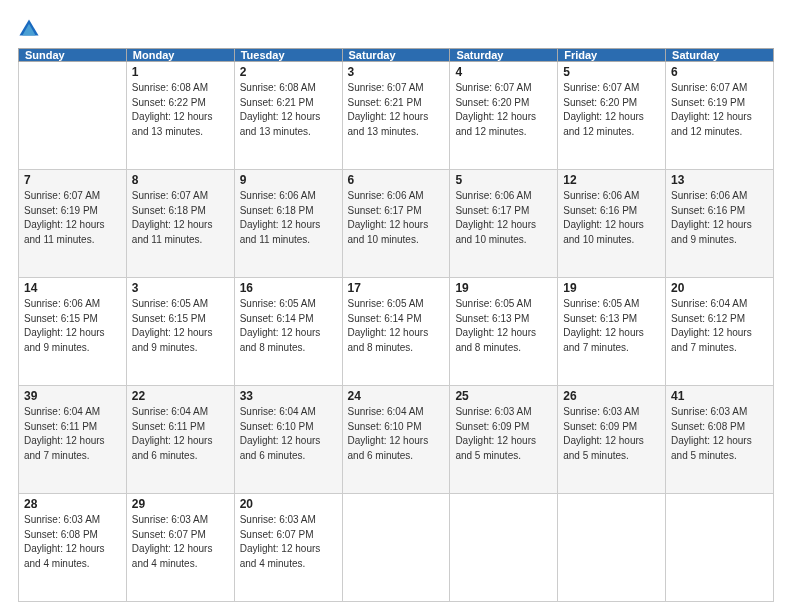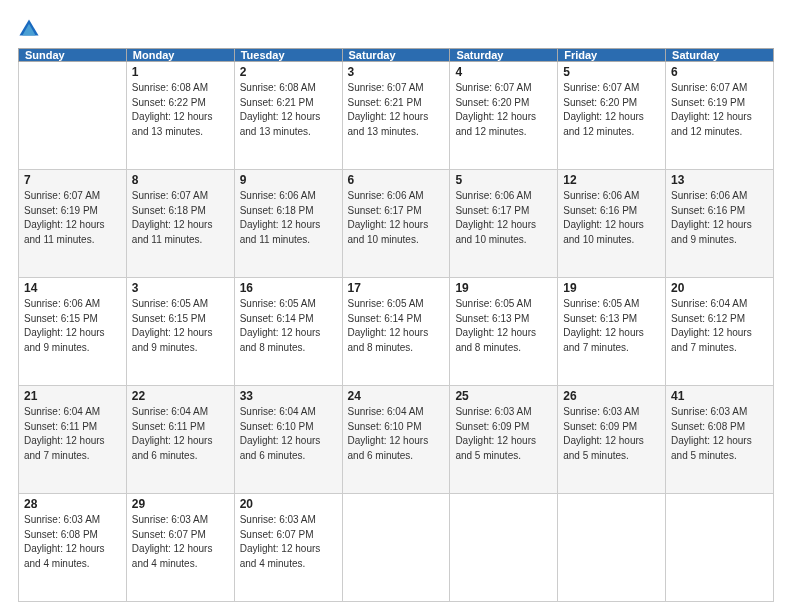--- a/index.html
+++ b/index.html
@@ -277,21 +277,21 @@
           <td>
             <span class="day-number">20</span>
             <div class="day-info" style="white-space: pre-line;">Sunrise: 6:04 AM
 Sunset: 6:12 PM
 Daylight: 12 hours
 and 7 minutes.</div>
           </td>
         </tr>
         <tr class="row-shaded">
           <td>
-            <span class="day-number">21</span>
+            <span class="day-number">39</span>
             <div class="day-info" style="white-space: pre-line;">Sunrise: 6:04 AM
 Sunset: 6:11 PM
 Daylight: 12 hours
 and 7 minutes.</div>
           </td>
           <td>
             <span class="day-number">22</span>
             <div class="day-info" style="white-space: pre-line;">Sunrise: 6:04 AM
 Sunset: 6:11 PM
 Daylight: 12 hours

